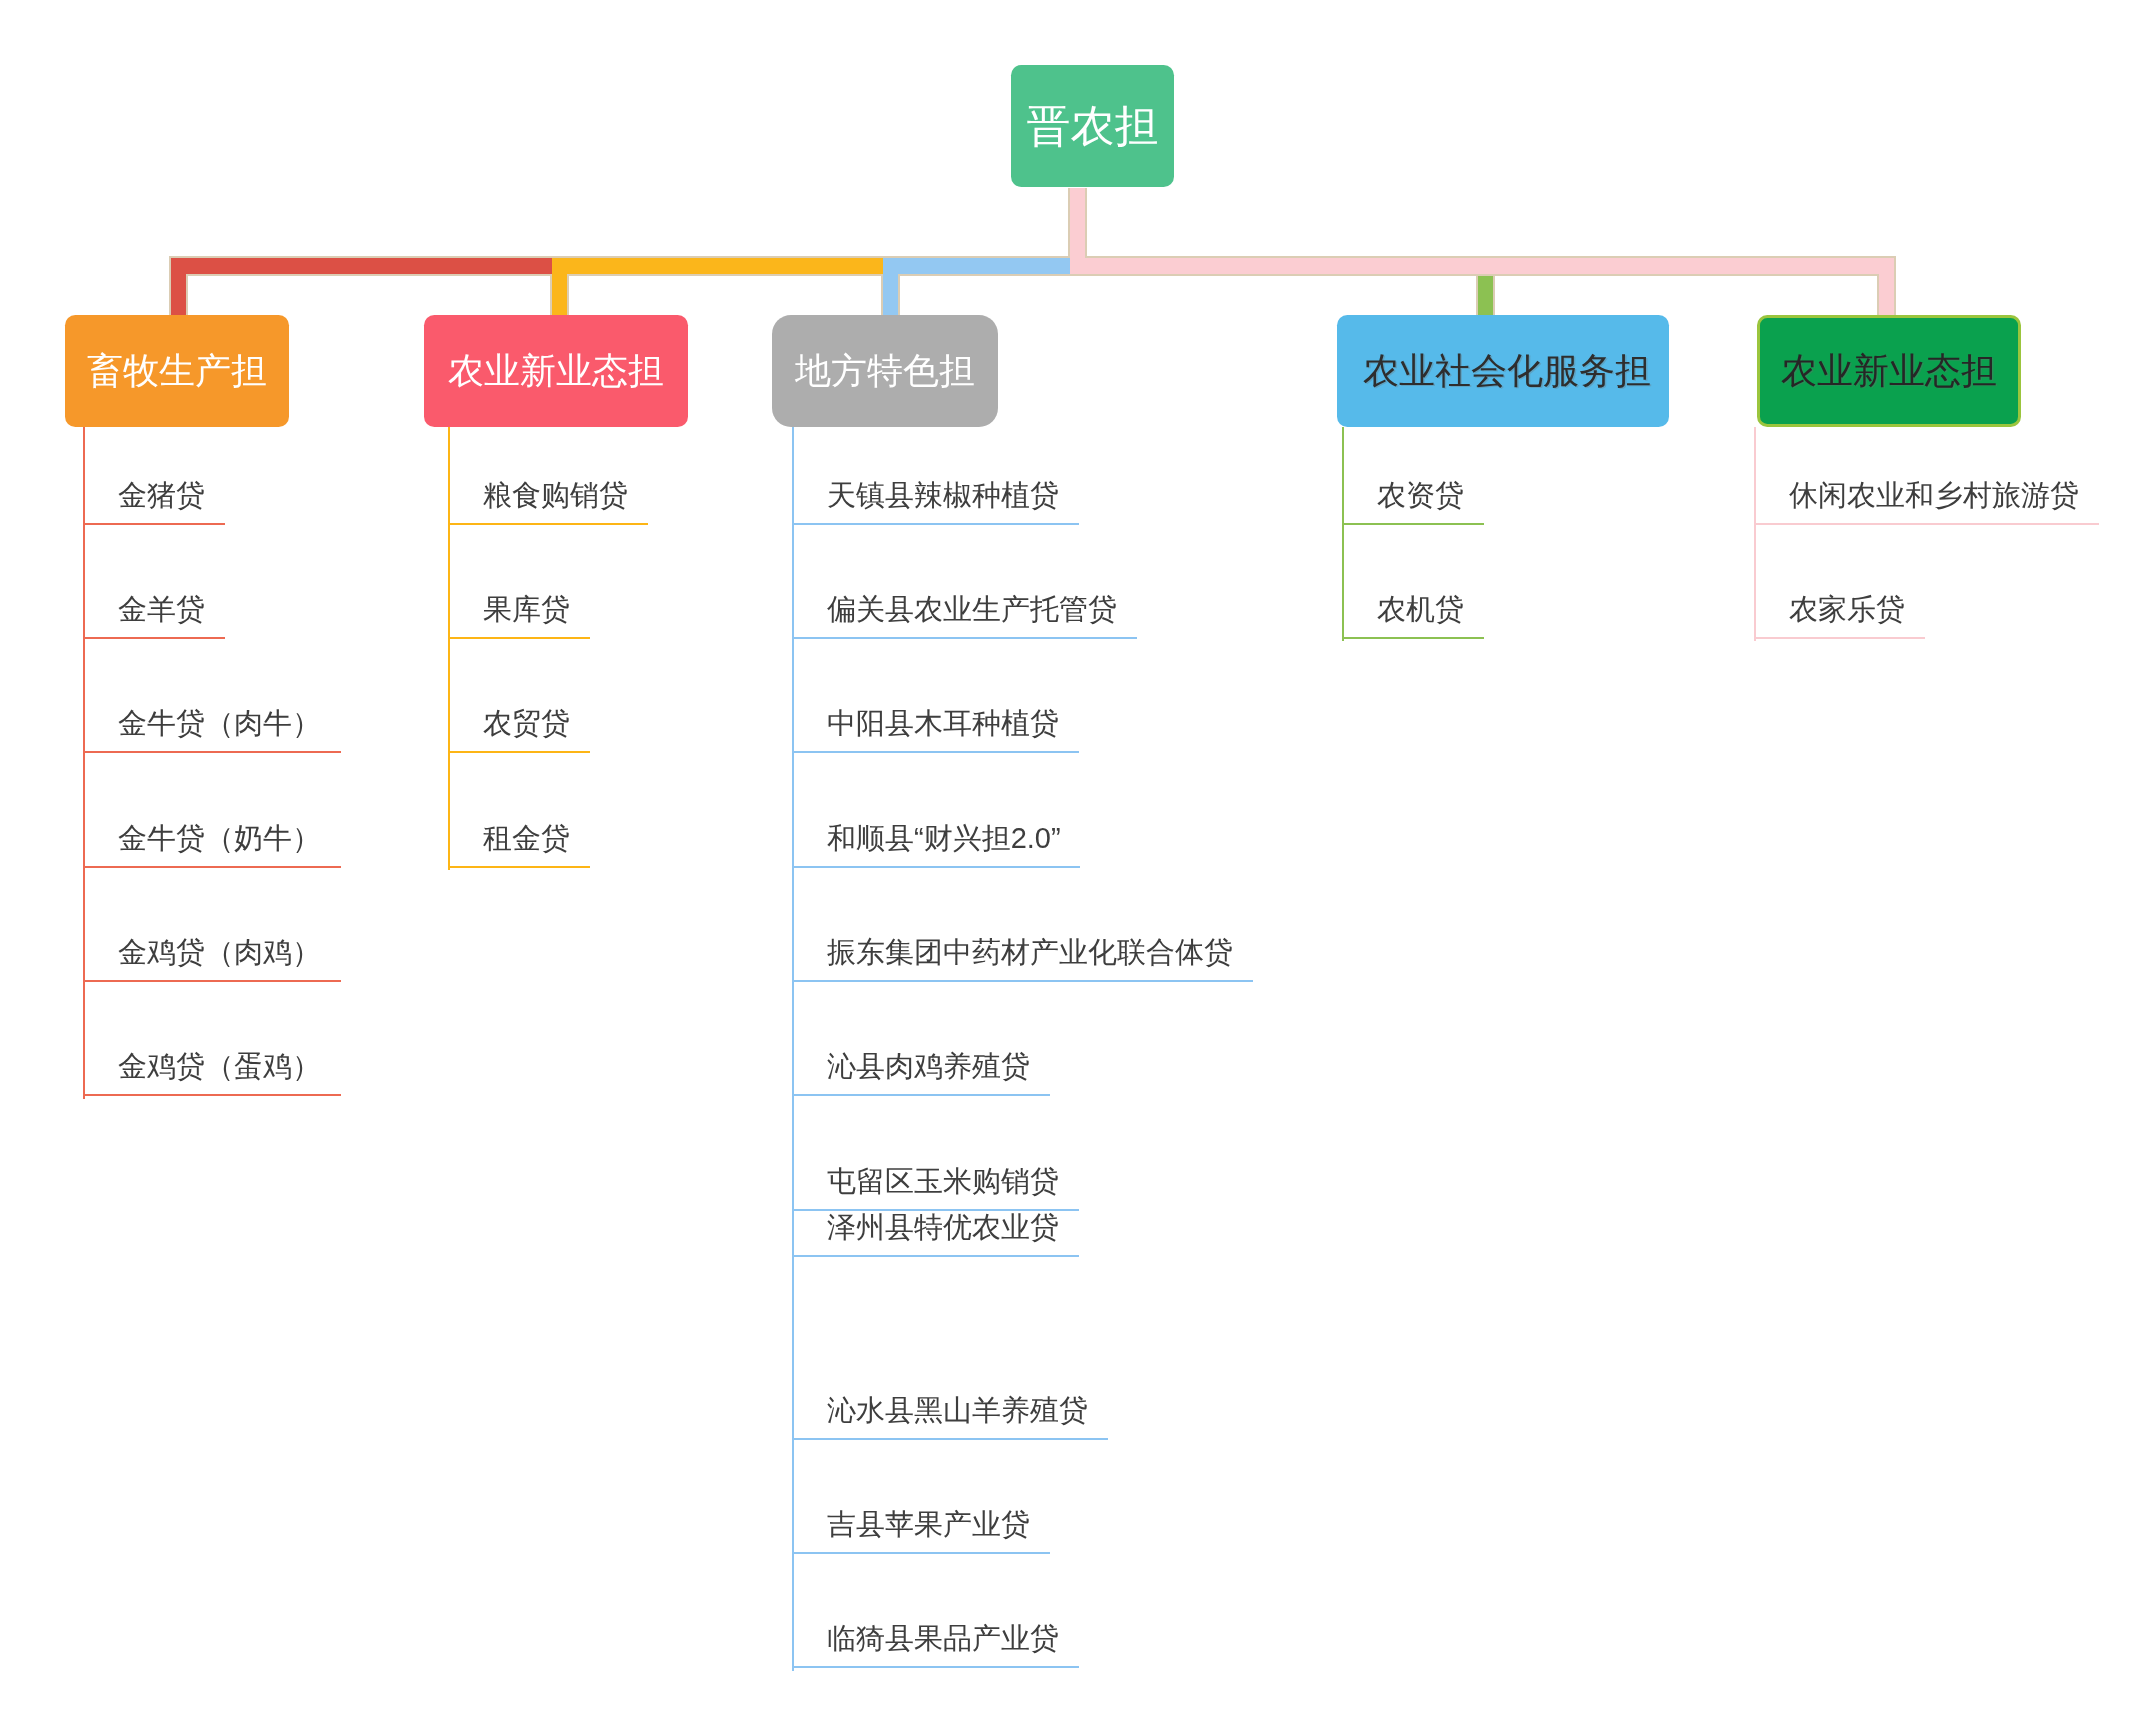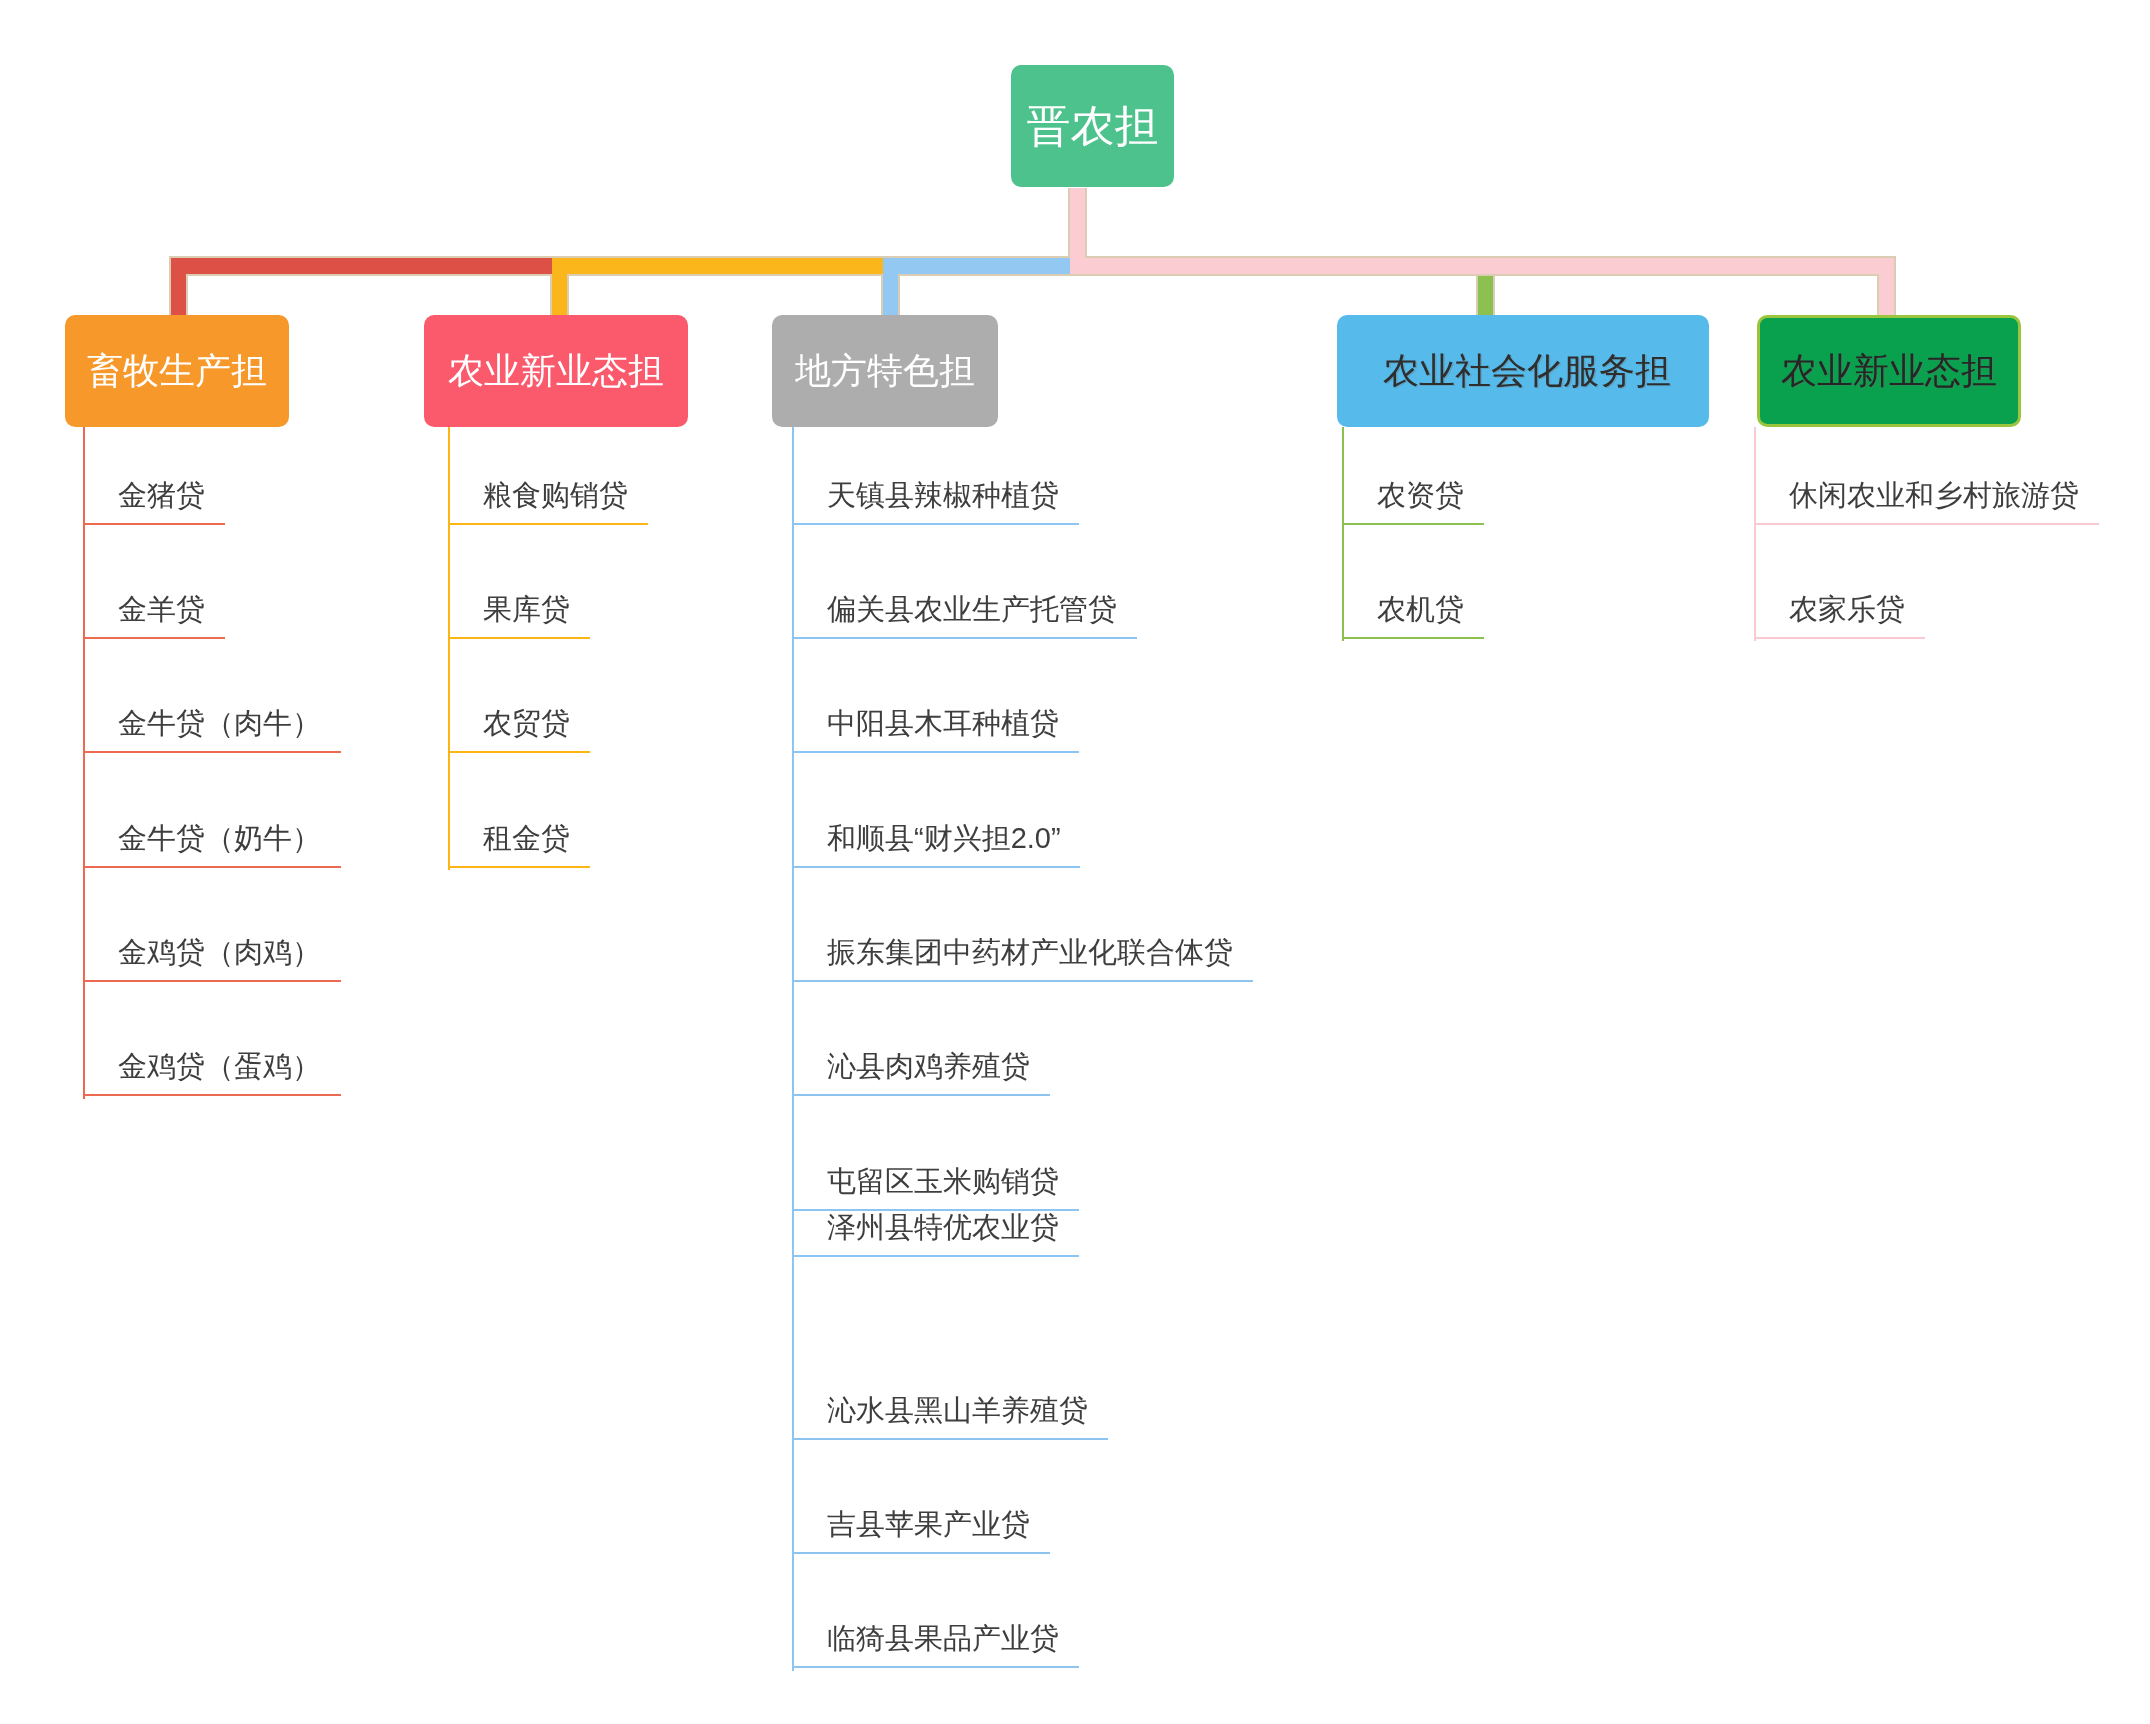--- a/index.html
+++ b/index.html
@@ -52,34 +52,34 @@
     <div class="child" style="left: 83px; top: 706px; border-bottom-color: rgb(237, 106, 82); color: rgb(62, 62, 62);">金牛贷（肉牛）</div>
     <div class="child" style="left: 83px; top: 821px; border-bottom-color: rgb(237, 106, 82); color: rgb(62, 62, 62);">金牛贷（奶牛）</div>
     <div class="child" style="left: 83px; top: 935px; border-bottom-color: rgb(237, 106, 82); color: rgb(62, 62, 62);">金鸡贷（肉鸡）</div>
     <div class="child" style="left: 83px; top: 1049px; border-bottom-color: rgb(237, 106, 82); color: rgb(62, 62, 62);">金鸡贷（蛋鸡）</div>
     <div class="node-box" style="left: 424px; top: 315px; width: 264px; height: 112px; background: rgb(250, 90, 108); color: rgb(255, 255, 255);">农业新业态担</div>
     <div class="trunk" style="left: 448px; top: 427px; width: 2.3px; height: 443px; background: rgb(253, 181, 21);"></div>
     <div class="child" style="left: 448px; top: 478px; border-bottom-color: rgb(253, 181, 21); color: rgb(62, 62, 62);">粮食购销贷</div>
     <div class="child" style="left: 448px; top: 592px; border-bottom-color: rgb(253, 181, 21); color: rgb(62, 62, 62);">果库贷</div>
     <div class="child" style="left: 448px; top: 706px; border-bottom-color: rgb(253, 181, 21); color: rgb(62, 62, 62);">农贸贷</div>
     <div class="child" style="left: 448px; top: 821px; border-bottom-color: rgb(253, 181, 21); color: rgb(62, 62, 62);">租金贷</div>
-    <div class="node-box" style="left: 772px; top: 315px; width: 226px; height: 112px; background: rgb(173, 173, 173); color: rgb(255, 255, 255);">地方特色担</div>
+    <div class="node-box" style="left: 772px; top: 315px; width: 226px; height: 112px; background: rgb(173, 173, 173); color: rgb(255, 255, 255); border-radius: 19px;">地方特色担</div>
     <div class="trunk" style="left: 792px; top: 427px; width: 2.3px; height: 1244px; background: rgb(140, 196, 242);"></div>
     <div class="child" style="left: 792px; top: 478px; border-bottom-color: rgb(140, 196, 242); color: rgb(62, 62, 62);">天镇县辣椒种植贷</div>
     <div class="child" style="left: 792px; top: 592px; border-bottom-color: rgb(140, 196, 242); color: rgb(62, 62, 62);">偏关县农业生产托管贷</div>
     <div class="child" style="left: 792px; top: 706px; border-bottom-color: rgb(140, 196, 242); color: rgb(62, 62, 62);">中阳县木耳种植贷</div>
     <div class="child" style="left: 792px; top: 821px; border-bottom-color: rgb(140, 196, 242); color: rgb(62, 62, 62);">和顺县“财兴担2.0”</div>
     <div class="child" style="left: 792px; top: 935px; border-bottom-color: rgb(140, 196, 242); color: rgb(62, 62, 62);">振东集团中药材产业化联合体贷</div>
     <div class="child" style="left: 792px; top: 1049px; border-bottom-color: rgb(140, 196, 242); color: rgb(62, 62, 62);">沁县肉鸡养殖贷</div>
     <div class="child" style="left: 792px; top: 1164px; border-bottom-color: rgb(140, 196, 242); color: rgb(62, 62, 62);">屯留区玉米购销贷</div>
     <div class="child" style="left: 792px; top: 1210px; border-bottom-color: rgb(140, 196, 242); color: rgb(62, 62, 62);">泽州县特优农业贷</div>
     <div class="child" style="left: 792px; top: 1393px; border-bottom-color: rgb(140, 196, 242); color: rgb(62, 62, 62);">沁水县黑山羊养殖贷</div>
     <div class="child" style="left: 792px; top: 1507px; border-bottom-color: rgb(140, 196, 242); color: rgb(62, 62, 62);">吉县苹果产业贷</div>
     <div class="child" style="left: 792px; top: 1621px; border-bottom-color: rgb(140, 196, 242); color: rgb(62, 62, 62);">临猗县果品产业贷</div>
-    <div class="node-box dark-label" style="left: 1337px; top: 315px; width: 372px; height: 112px; background: rgb(86, 186, 234); color: rgb(46, 46, 46); padding-left: 8px;">农业社会化服务担</div>
+    <div class="node-box dark-label" style="left: 1337px; top: 315px; width: 332px; height: 112px; background: rgb(86, 186, 234); color: rgb(46, 46, 46); padding-left: 8px;">农业社会化服务担</div>
     <div class="trunk" style="left: 1342px; top: 427px; width: 2.3px; height: 214px; background: rgb(140, 193, 82);"></div>
     <div class="child" style="left: 1342px; top: 478px; border-bottom-color: rgb(140, 193, 82); color: rgb(62, 62, 62);">农资贷</div>
     <div class="child" style="left: 1342px; top: 592px; border-bottom-color: rgb(140, 193, 82); color: rgb(62, 62, 62);">农机贷</div>
     <div class="node-box dark-label" style="left: 1757px; top: 315px; width: 264px; height: 112px; background: rgb(10, 161, 78); color: rgb(38, 38, 38); border: 3.7px solid rgb(155, 197, 61);">农业新业态担</div>
     <div class="trunk" style="left: 1754px; top: 427px; width: 2.3px; height: 214px; background: rgb(249, 203, 208);"></div>
     <div class="child" style="left: 1754px; top: 478px; border-bottom-color: rgb(249, 203, 208); color: rgb(62, 62, 62);">休闲农业和乡村旅游贷</div>
     <div class="child" style="left: 1754px; top: 592px; border-bottom-color: rgb(249, 203, 208); color: rgb(62, 62, 62);">农家乐贷</div>
   </div>
 
 

